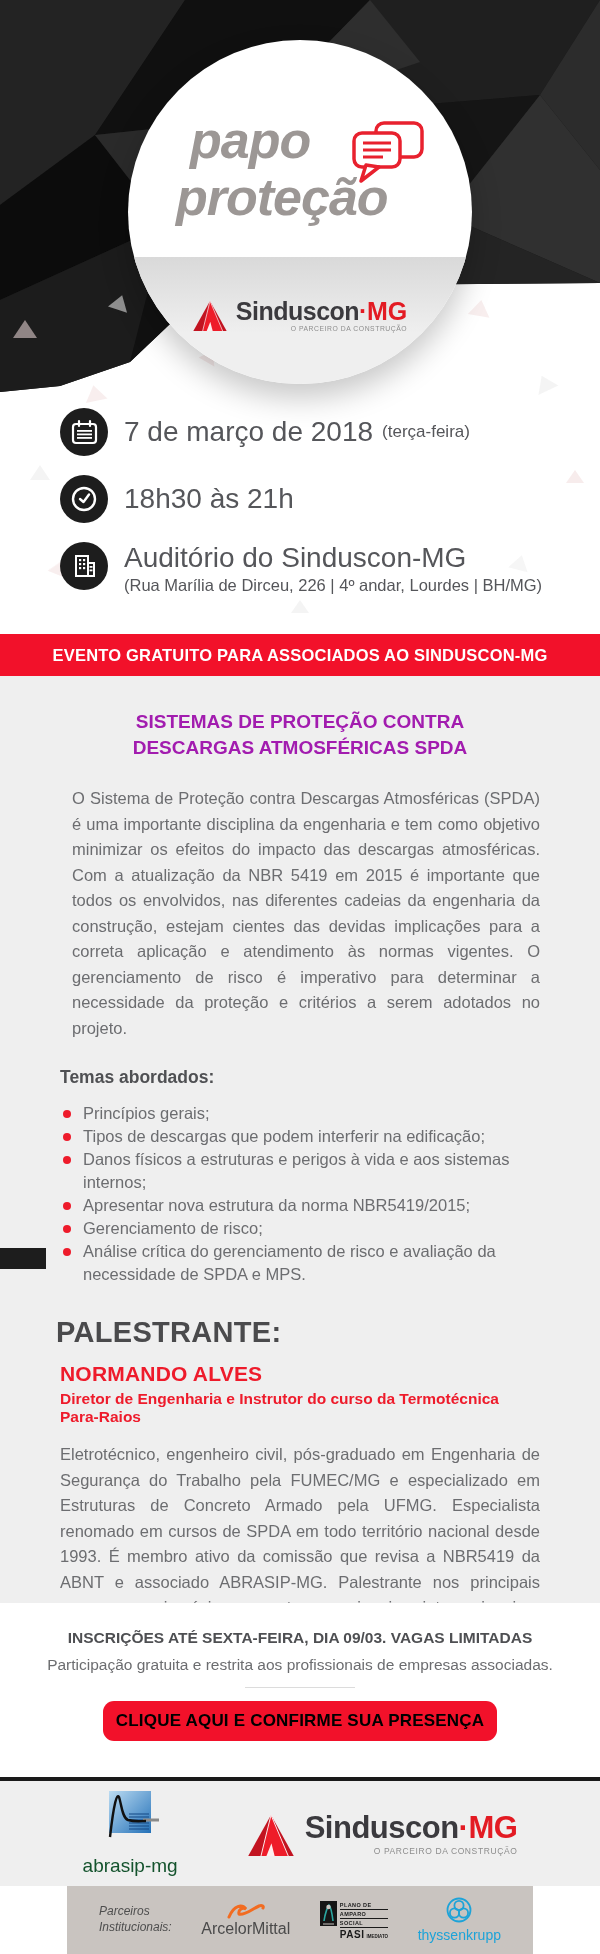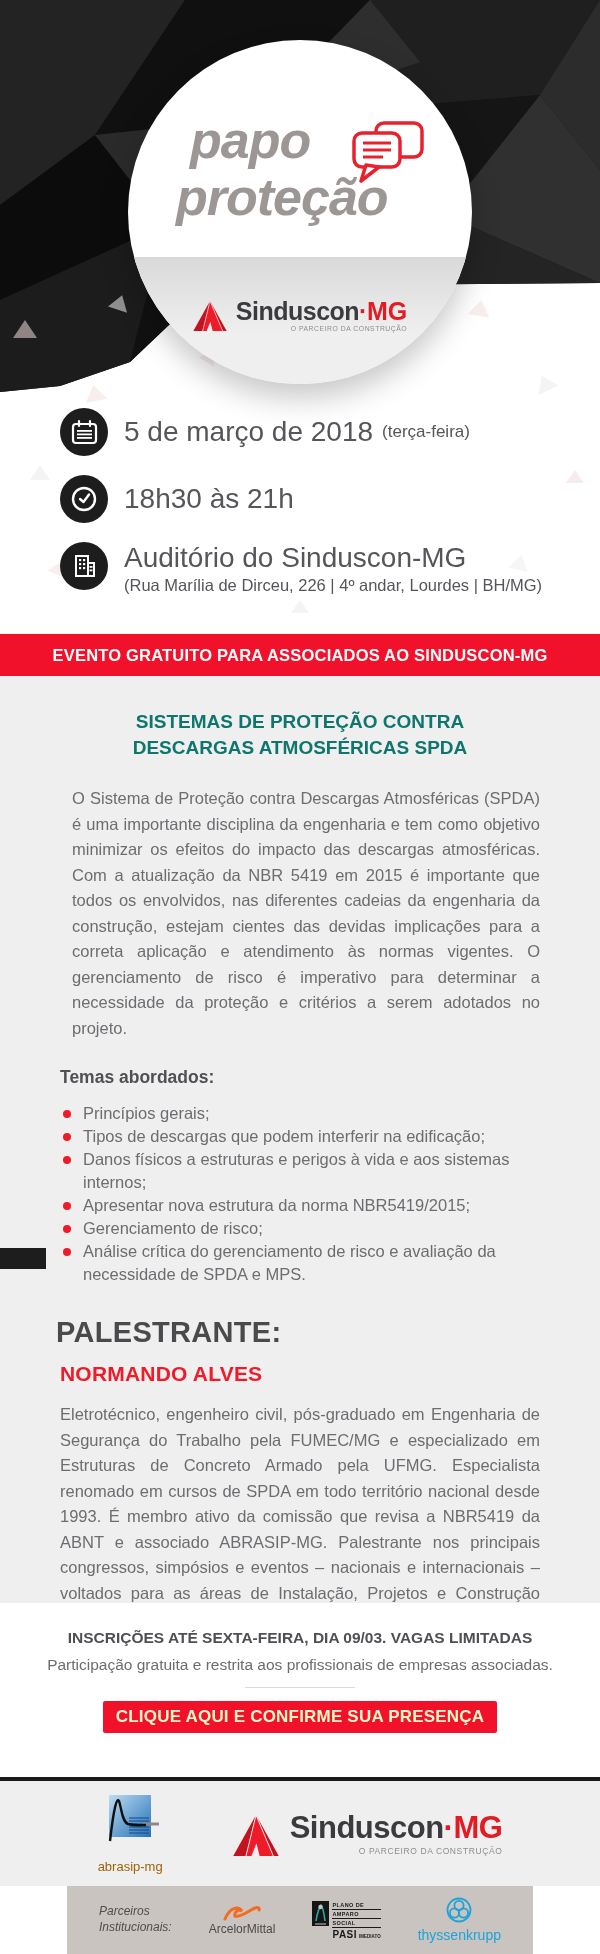--- a/index.html
+++ b/index.html
@@ -36,58 +36,58 @@
   .dsub{font-size:16.5px;color:#55565a;margin-top:2px;}
 
   
   #banner{position:absolute;top:634px;left:0;width:600px;height:42px;background:#f2112a;z-index:3;
           display:flex;align-items:center;justify-content:center;color:#ffffff;
           font-size:16.5px;font-weight:bold;letter-spacing:.2px;}
 
   
   #body-gray{position:absolute;top:676px;left:0;width:600px;height:927px;background:#efefef;z-index:2;}
   .pad{margin:0 60px;}
-  .sec-title{margin-top:33px;text-align:center;font-size:19px;font-weight:bold;color:#0f766e;line-height:1.35;}
+  .sec-title{margin-top:33px;text-align:center;font-size:19px;font-weight:bold;color:#a21caf;line-height:1.35;}
   .intro{margin-top:26px;font-size:16.5px;line-height:25.5px;color:#6c6d70;text-align:justify;margin-left:12px;}
   .topics-h{margin-top:26px;font-size:17.5px;font-weight:bold;color:#4f5053;}
   ul.topics{list-style:none;margin:14px 0 0 0;padding:0;}
   ul.topics li{display:flex;font-size:16.5px;line-height:23px;color:#6c6d70;margin-bottom:0;}
   .dot{flex:0 0 8px;width:8px;height:8px;border-radius:50%;background:#ee1b2b;margin:8px 12px 0 3px;}
   .black-tab{position:absolute;left:0;top:572px;width:46px;height:21px;background:#1d1d1d;}
   .spk-h{margin:30px 0 0 -4px;font-size:29px;font-weight:bold;color:#4a4a4c;letter-spacing:.3px;}
   .spk-name{margin-top:13px;font-size:21px;font-weight:bold;color:#ee1b2b;letter-spacing:.2px;}
   .spk-role{margin-top:4px;font-size:15.5px;font-weight:bold;color:#ee1b2b;}
   .spk-bio{margin-top:16px;font-size:16.5px;line-height:25.5px;color:#6c6d70;text-align:justify;}
 
   
   #reg{position:absolute;top:1603px;left:0;width:600px;height:174px;background:#ffffff;z-index:2;text-align:center;}
   .deadline{margin-top:26px;font-size:15.5px;font-weight:bold;color:#4e4f52;}
   .reg-note{margin-top:9px;font-size:15.5px;color:#6c6d70;}
   .divider{width:110px;margin:13px auto 0 auto;border-top:1px solid #dcdcdc;}
-  .cta{display:flex;align-items:center;justify-content:center;margin:13px auto 0 auto;width:394px;height:32px;
-       background:#f2112a;border-radius:2px;color:#fef9c3;font-size:17px;font-weight:bold;cursor:pointer;
+  .cta{display:flex;align-items:center;justify-content:center;margin:13px auto 0 auto;width:394px;height:40px;
+       background:#f2112a;border-radius:11px;color:#000000;font-size:17px;font-weight:bold;cursor:pointer;
        letter-spacing:.2px;}
 
   
   #black-line{position:absolute;top:1777px;left:0;width:600px;height:4px;background:#1a1a1a;z-index:2;}
   #footer{position:absolute;top:1781px;left:0;width:600px;height:105px;background:#efefef;z-index:2;
           display:flex;align-items:center;justify-content:center;}
   .abrasip{display:flex;flex-direction:column;align-items:center;margin-right:70px;}
-  .abrasip-label{margin-top:15px;font-size:13px;color:#a16207;}
+  .abrasip-label{margin-top:15px;font-size:19px;color:#14532d;}
   .f-brandrow{display:flex;align-items:flex-start;}
   .f-tri{margin-right:11px;margin-top:3px;}
   .f-main{font-size:31px;font-weight:bold;color:#3b3a3e;letter-spacing:-0.5px;line-height:1;}
   .f-suffix{color:#e31b23;}
   .f-tag{font-size:8.5px;color:#8d8d8d;text-align:right;letter-spacing:.6px;margin-top:3px;}
 
   #partnerbar{position:absolute;top:1886px;left:67px;width:466px;height:68px;background:#c9c4c0;z-index:2;
               display:flex;align-items:center;justify-content:space-between;padding:0 32px;}
   .pi-label{font-size:12px;font-style:italic;color:#4e4e4e;line-height:1.3;}
   .arcelor{display:flex;flex-direction:column;align-items:center;}
-  .arcelor-label{font-size:12px;color:#4a4a4a;margin-top:1px;}
+  .arcelor-label{font-size:16px;color:#4a4a4a;margin-top:1px;}
   .pasi{display:flex;align-items:stretch;}
   .pasi-right{margin-left:3px;display:flex;flex-direction:column;justify-content:center;}
   .pasi-line{font-size:5.5px;font-weight:bold;color:#1a1a1a;border-bottom:1px solid #1a1a1a;
              padding:1px 0;letter-spacing:.4px;}
   .pasi-bottom{display:flex;align-items:baseline;margin-top:1px;}
   .pasi-name{font-size:10px;font-weight:bold;color:#1a1a1a;letter-spacing:.5px;}
   .pasi-last{font-size:4.5px;font-weight:bold;color:#1a1a1a;margin-left:2px;}
   .thyssen{display:flex;flex-direction:column;align-items:center;}
   .thyssen-label{font-size:14px;font-weight:normal;color:#1da3d8;margin-top:2px;}
 </style>
@@ -168,21 +168,21 @@
           <rect x="2" y="5" width="23" height="19" rx="3" fill="none" stroke="#ffffff" stroke-width="2.2"></rect>
           <line x1="8" y1="2" x2="8" y2="7" stroke="#ffffff" stroke-width="2.2" stroke-linecap="round"></line>
           <line x1="19" y1="2" x2="19" y2="7" stroke="#ffffff" stroke-width="2.2" stroke-linecap="round"></line>
           <g fill="#ffffff">
             <rect x="6" y="11" width="15" height="1.8"></rect>
             <rect x="6" y="14.5" width="15" height="1.8"></rect>
             <rect x="6" y="18" width="15" height="1.8"></rect>
           </g>
         </svg>
       </div>
-      <span class="dmain">5 de março de 2018</span>
+      <span class="dmain">7 de março de 2018</span>
       <span class="dnote">(terça-feira)</span>
     </div>
     <div class="drow">
       <div class="ico-circ">
         <svg width="28" height="28" viewBox="0 0 28 28">
           <circle cx="14" cy="14" r="11" fill="none" stroke="#ffffff" stroke-width="2.4"></circle>
           <path d="M10,14 L13.5,17 L19,9.5" fill="none" stroke="#ffffff" stroke-width="2.4" stroke-linecap="round" stroke-linejoin="round"></path>
         </svg>
       </div>
       <span class="dmain">18h30 às 21h</span>
@@ -245,20 +245,21 @@
             <span class="dot"></span>
             <span>Gerenciamento de risco;</span>
           </li>
         <li>
             <span class="dot"></span>
             <span>Análise crítica do gerenciamento de risco e avaliação da necessidade de SPDA e MPS.</span>
           </li>
       </ul>
       <div class="spk-h">PALESTRANTE:</div>
       <div class="spk-name">NORMANDO ALVES</div>
+      <div class="spk-role">Diretor de Engenharia e Instrutor do curso da Termotécnica Para-Raios</div>
       <p class="spk-bio">Eletrotécnico, engenheiro civil, pós-graduado em Engenharia de Segurança do Trabalho pela FUMEC/MG e especializado em Estruturas de Concreto Armado pela UFMG. Especialista renomado em cursos de SPDA em todo território nacional desde 1993. É membro ativo da comissão que revisa a NBR5419 da ABNT e associado ABRASIP-MG. Palestrante nos principais congressos, simpósios e eventos – nacionais e internacionais – voltados para as áreas de Instalação, Projetos e Construção Civil, promovidos por parceiros como: CREA, SINDUSCON, ABRASIP, ABEE, AMES e COOPPTEC.</p>
     </div>
   </div>
 
   <div id="reg">
     <div class="deadline">INSCRIÇÕES ATÉ SEXTA-FEIRA, DIA 09/03. VAGAS LIMITADAS</div>
     <div class="reg-note">Participação gratuita e restrita aos profissionais de empresas associadas.</div>
     <div class="divider"></div>
     <div class="cta">CLIQUE AQUI E CONFIRME SUA PRESENÇA</div>
   </div>

